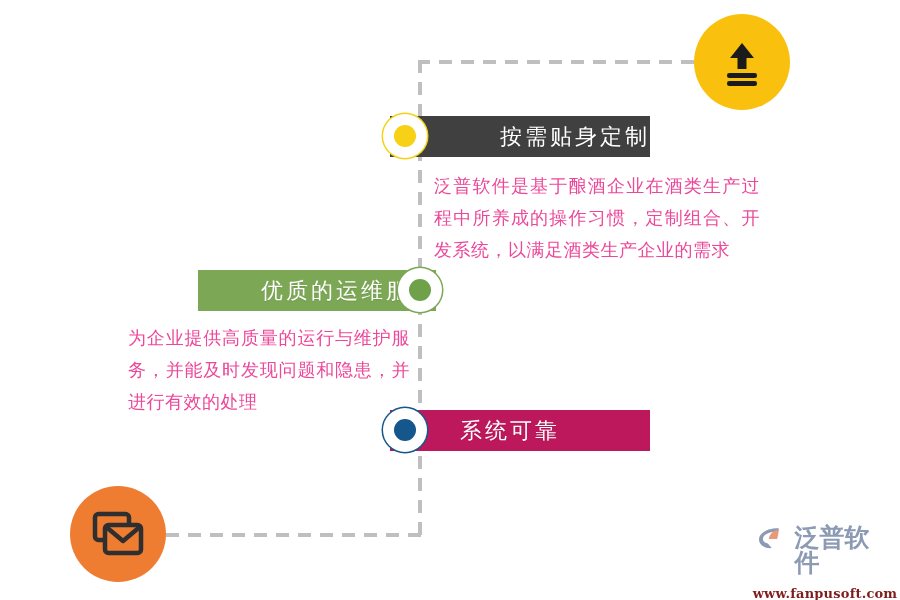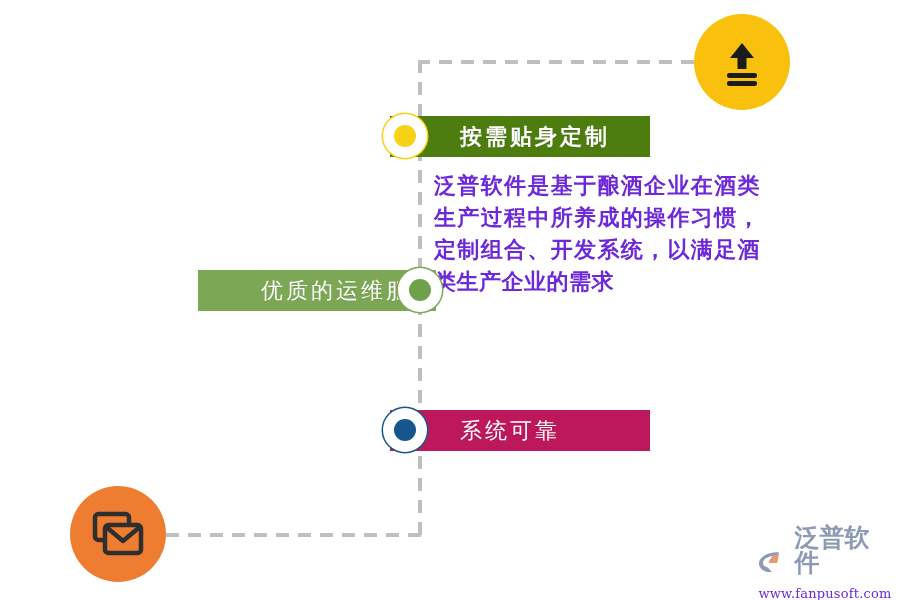--- a/index.html
+++ b/index.html
@@ -60,24 +60,23 @@
     font-size: 22px;
     letter-spacing: 3px;
     line-height: 1;
     white-space: nowrap;
     text-shadow: 0 1px 1px rgba(0,0,0,0.10);
   }
 
   .banner-yellow {
     left: 390px; top: 116px;
     width: 260px;
-    background: #4d7c0f;
-    justify-content: flex-start;
+    background: #404040;
+    justify-content: flex-end;
     padding-left: 70px;
-    font-weight: bold;
   }
   .banner-green {
     left: 198px; top: 270px;
     width: 238px;
     background: #7CA855;
     justify-content: flex-end;
     padding-left: 28px;
   }
   .banner-blue {
     left: 390px; top: 410px;
@@ -104,60 +103,60 @@
   .donut-yellow { left: 383px; top: 114px; box-shadow: 0 0 0 1.5px #F7D116; }
   .donut-yellow .core { background: #F7D116; }
   .donut-green  { left: 398px; top: 268px; box-shadow: 0 0 0 1.5px #7CA855; }
   .donut-green .core  { background: #6FA14A; }
   .donut-blue   { left: 383px; top: 408px; box-shadow: 0 0 0 1.5px #15578C; }
   .donut-blue .core   { background: #15578C; }
 
   
   .para {
     position: absolute;
-    color: #6d28d9;
-    font-size: 22px;
+    color: #ec4899;
+    font-size: 18px;
     line-height: 32px;
     letter-spacing: 0.5px;
     text-align: justify;
-    font-weight: bold;
   }
   .para-1 { left: 434px; top: 170px; width: 326px; }
   .para-2 { left: 128px; top: 322px; width: 282px; }
   .para-3 { left: 434px; top: 456px; width: 272px; }
 
   
   .logo {
     position: absolute;
     left: 757px; top: 535px;
     width: 136px; height: 54px;
     display: flex;
     flex-direction: column;
     align-items: center;
     justify-content: center;
   }
   .logo-row {
     display: flex;
-    align-items: flex-end;
+    align-items: flex-start;
     gap: 12px;
   }
   .logo-word {
     color: #8C9AB4;
     font-size: 25px;
     font-weight: bold;
     letter-spacing: 0px;
     line-height: 1;
   }
   .logo-url {
     margin-top: 12px;
-    color: #6d28d9;
+    color: #7f1d1d;
     font-family: "DejaVu Serif", "Liberation Serif", serif;
     font-size: 13px;
     letter-spacing: 0.2px;
     line-height: 1;
+    font-weight: bold;
   }
 </style>
 </head>
 <body>
 
 <div id="canvas">
 
   <svg class="connector-svg" viewBox="0 0 900 600" xmlns="http://www.w3.org/2000/svg">
 
     <path d="M 694 62 L 419 62" stroke="#BFBFBF" stroke-width="4" stroke-dasharray="13 9" fill="none"></path>
@@ -190,20 +189,21 @@
     <span class="core"></span>
   </div>
   <div class="para para-1">泛普软件是基于酿酒企业在酒类生产过程中所养成的操作习惯，定制组合、开发系统，以满足酒类生产企业的需求</div>
 
   <div class="banner banner-green">
     <span class="banner-label">优质的运维服务</span>
   </div>
   <div class="donut donut-green">
     <span class="core"></span>
   </div>
+  <div class="para para-2">为企业提供高质量的运行与维护服务，并能及时发现问题和隐患，并进行有效的处理</div>
 
   <div class="banner banner-blue">
     <span class="banner-label">系统可靠</span>
   </div>
   <div class="donut donut-blue">
     <span class="core"></span>
   </div>
 
   <div class="logo">
     <div class="logo-row">

